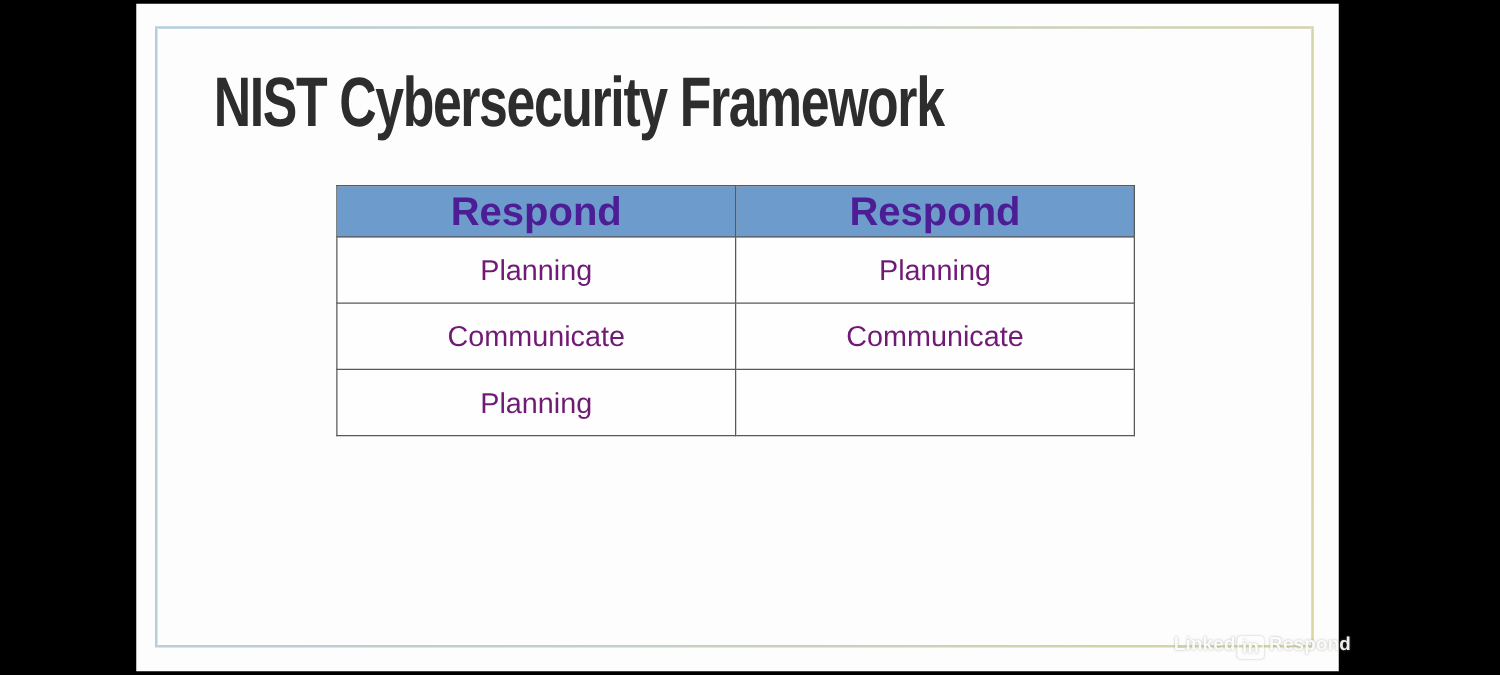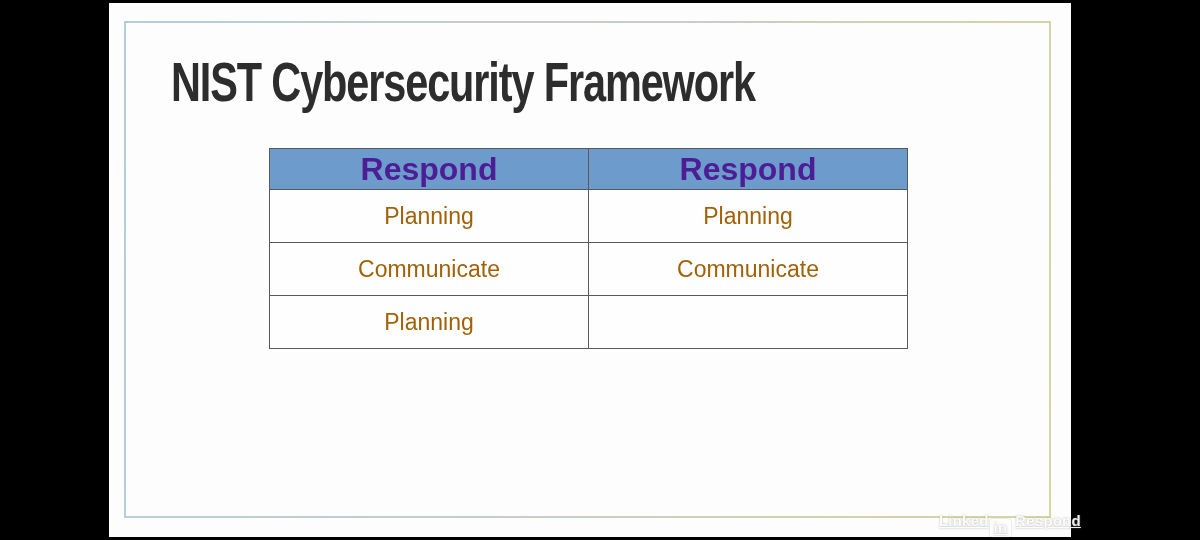--- a/index.html
+++ b/index.html
@@ -61,46 +61,45 @@
   }
   table.framework th {
     background: #6d9bcb;
     color: #4c1d95;
     font-size: 32px;
     font-weight: bold;
     height: 41px;
   }
   table.framework td {
     background: #fefefe;
-    color: #a16207;
+    color: #701a75;
     font-size: 23px;
     font-weight: normal;
     height: 53px;
   }
 
   .watermark {
     position: absolute;
     left: 830px; top: 500px;
     display: flex;
     align-items: center;
     font-size: 15px;
     font-weight: bold;
     color: rgba(255,255,255,0.92);
     text-shadow: 0 0 2px rgba(125,125,115,0.6);
     letter-spacing: 0.2px;
     white-space: nowrap;
     z-index: 5;
-    text-decoration: underline;
   }
   .watermark .wm-in {
     display: inline-block;
     border: 1px solid rgba(255,255,255,0.92);
     border-radius: 3px;
     padding: 0 3px;
-    margin: 16px 4px 0 1px;
+    margin: 6px 4px 0 1px;
     line-height: 16px;
     box-shadow: 0 0 2px rgba(125,125,115,0.45);
   }
 </style>
 </head>
 <body>
 
 <div class="stage">
   <div class="letterbox left"></div>
   <div class="letterbox right"></div>

